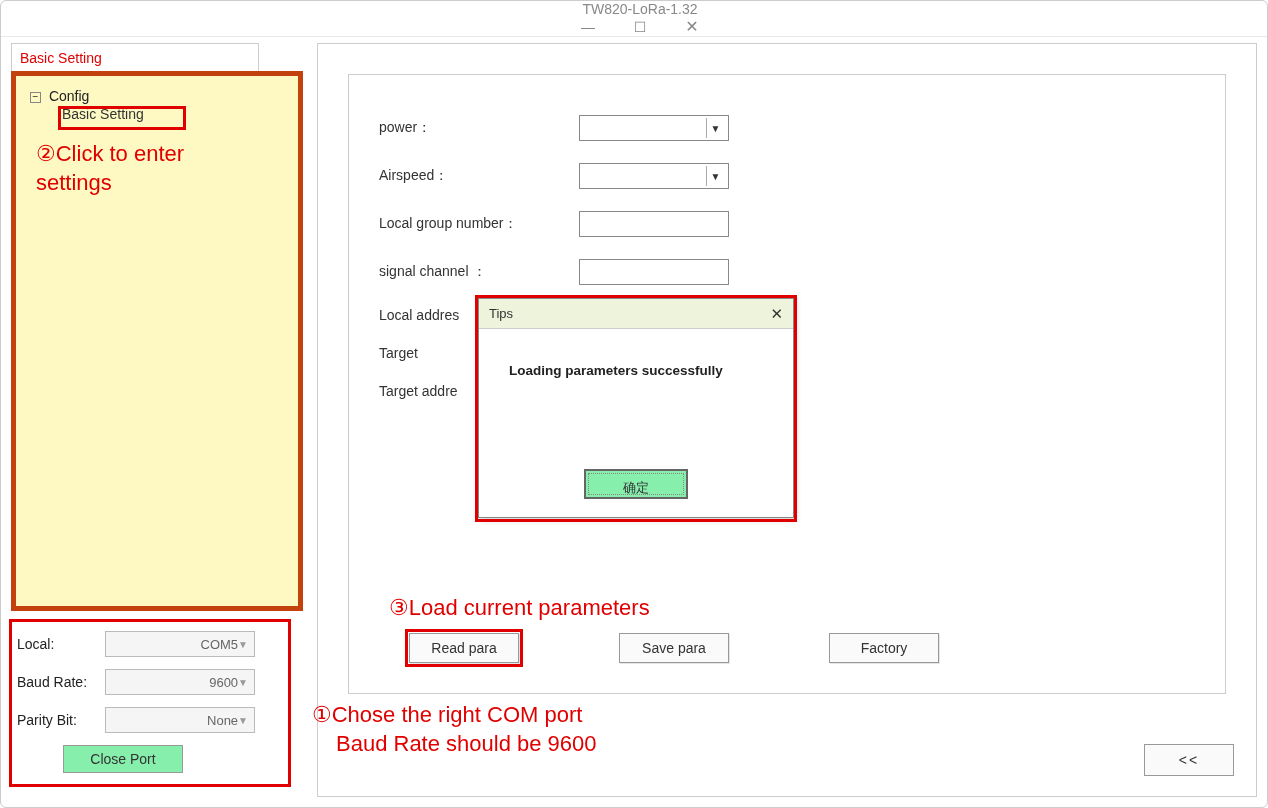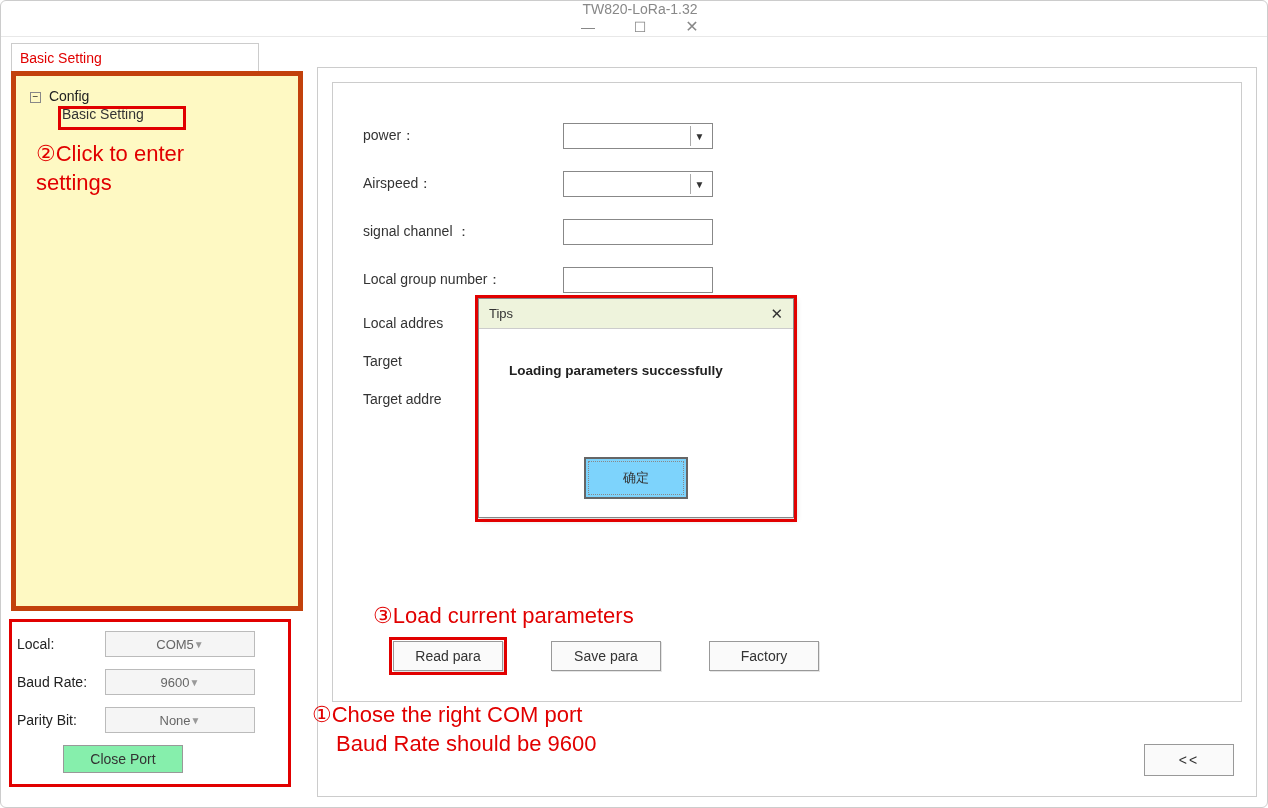--- a/index.html
+++ b/index.html
@@ -130,21 +130,21 @@
       color: #222;
     }
     .port-select {
       width: 150px;
       height: 26px;
       border: 1px solid #bbb;
       background: #f5f5f5;
       padding: 0 6px;
       display: flex;
       align-items: center;
-      justify-content: center;
+      justify-content: flex-end;
       color: #666;
       font-size: 13px;
     }
     .port-select .arrow {
       color: #999;
       font-size: 10px;
     }
     .close-port-btn {
       width: 120px;
       height: 28px;
@@ -155,22 +155,21 @@
       display: flex;
       align-items: center;
       justify-content: center;
     }
     
     .right-panel {
       flex: 1;
       border: 1.5px solid #ccc;
       background: #fff;
       position: relative;
-      padding: 14px;
-      margin-top: 24px;
+      padding: 30px;
     }
     .settings-groupbox {
       border: 1.5px solid #ccc;
       height: 620px;
       position: relative;
       padding: 40px 30px;
     }
     .form-row {
       display: flex;
       align-items: center;
@@ -204,21 +203,21 @@
       width: 150px;
       height: 26px;
       border: 1px solid #888;
       background: #fff;
     }
     .action-buttons {
       position: absolute;
       bottom: 30px;
       left: 60px;
       display: flex;
-      gap: 48px;
+      gap: 100px;
       align-items: center;
     }
     .action-btn {
       width: 110px;
       height: 30px;
       border: 1px solid #999;
       background: #fafafa;
       display: flex;
       align-items: center;
       justify-content: center;
@@ -273,27 +272,27 @@
     }
     .modal-footer {
       position: absolute;
       bottom: 18px;
       width: 100%;
       display: flex;
       justify-content: center;
     }
     .modal-btn {
       width: 104px;
-      height: 42px;
+      height: 30px;
       border: 2px solid #666;
       outline: 1px dotted #888;
       outline-offset: -5px;
-      background: #7dd3fc;
-      display: flex;
-      align-items: center;
+      background: #86efac;
+      display: flex;
+      align-items: flex-end;
       justify-content: center;
       font-size: 13px;
     }
   </style>
 </head>
 <body>
 
 <div class="window">
 
   <div class="titlebar">
@@ -365,25 +364,25 @@
             <span class="dropdown-arrow">▼</span>
           </div>
         </div>
         <div class="form-row">
           <span class="form-label">Airspeed：</span>
           <div class="form-combo">
             <span class="dropdown-arrow">▼</span>
           </div>
         </div>
         <div class="form-row">
+          <span class="form-label">Local group number：</span>
+          <div class="form-input"></div>
+        </div>
+        <div class="form-row">
           <span class="form-label">signal channel ：</span>
-          <div class="form-input"></div>
-        </div>
-        <div class="form-row">
-          <span class="form-label">Local group number：</span>
           <div class="form-input"></div>
         </div>
         <div class="form-row">
           <span class="form-label">Local addres</span>
         </div>
         <div class="form-row">
           <span class="form-label">Target</span>
         </div>
         <div class="form-row">
           <span class="form-label">Target addre</span>

